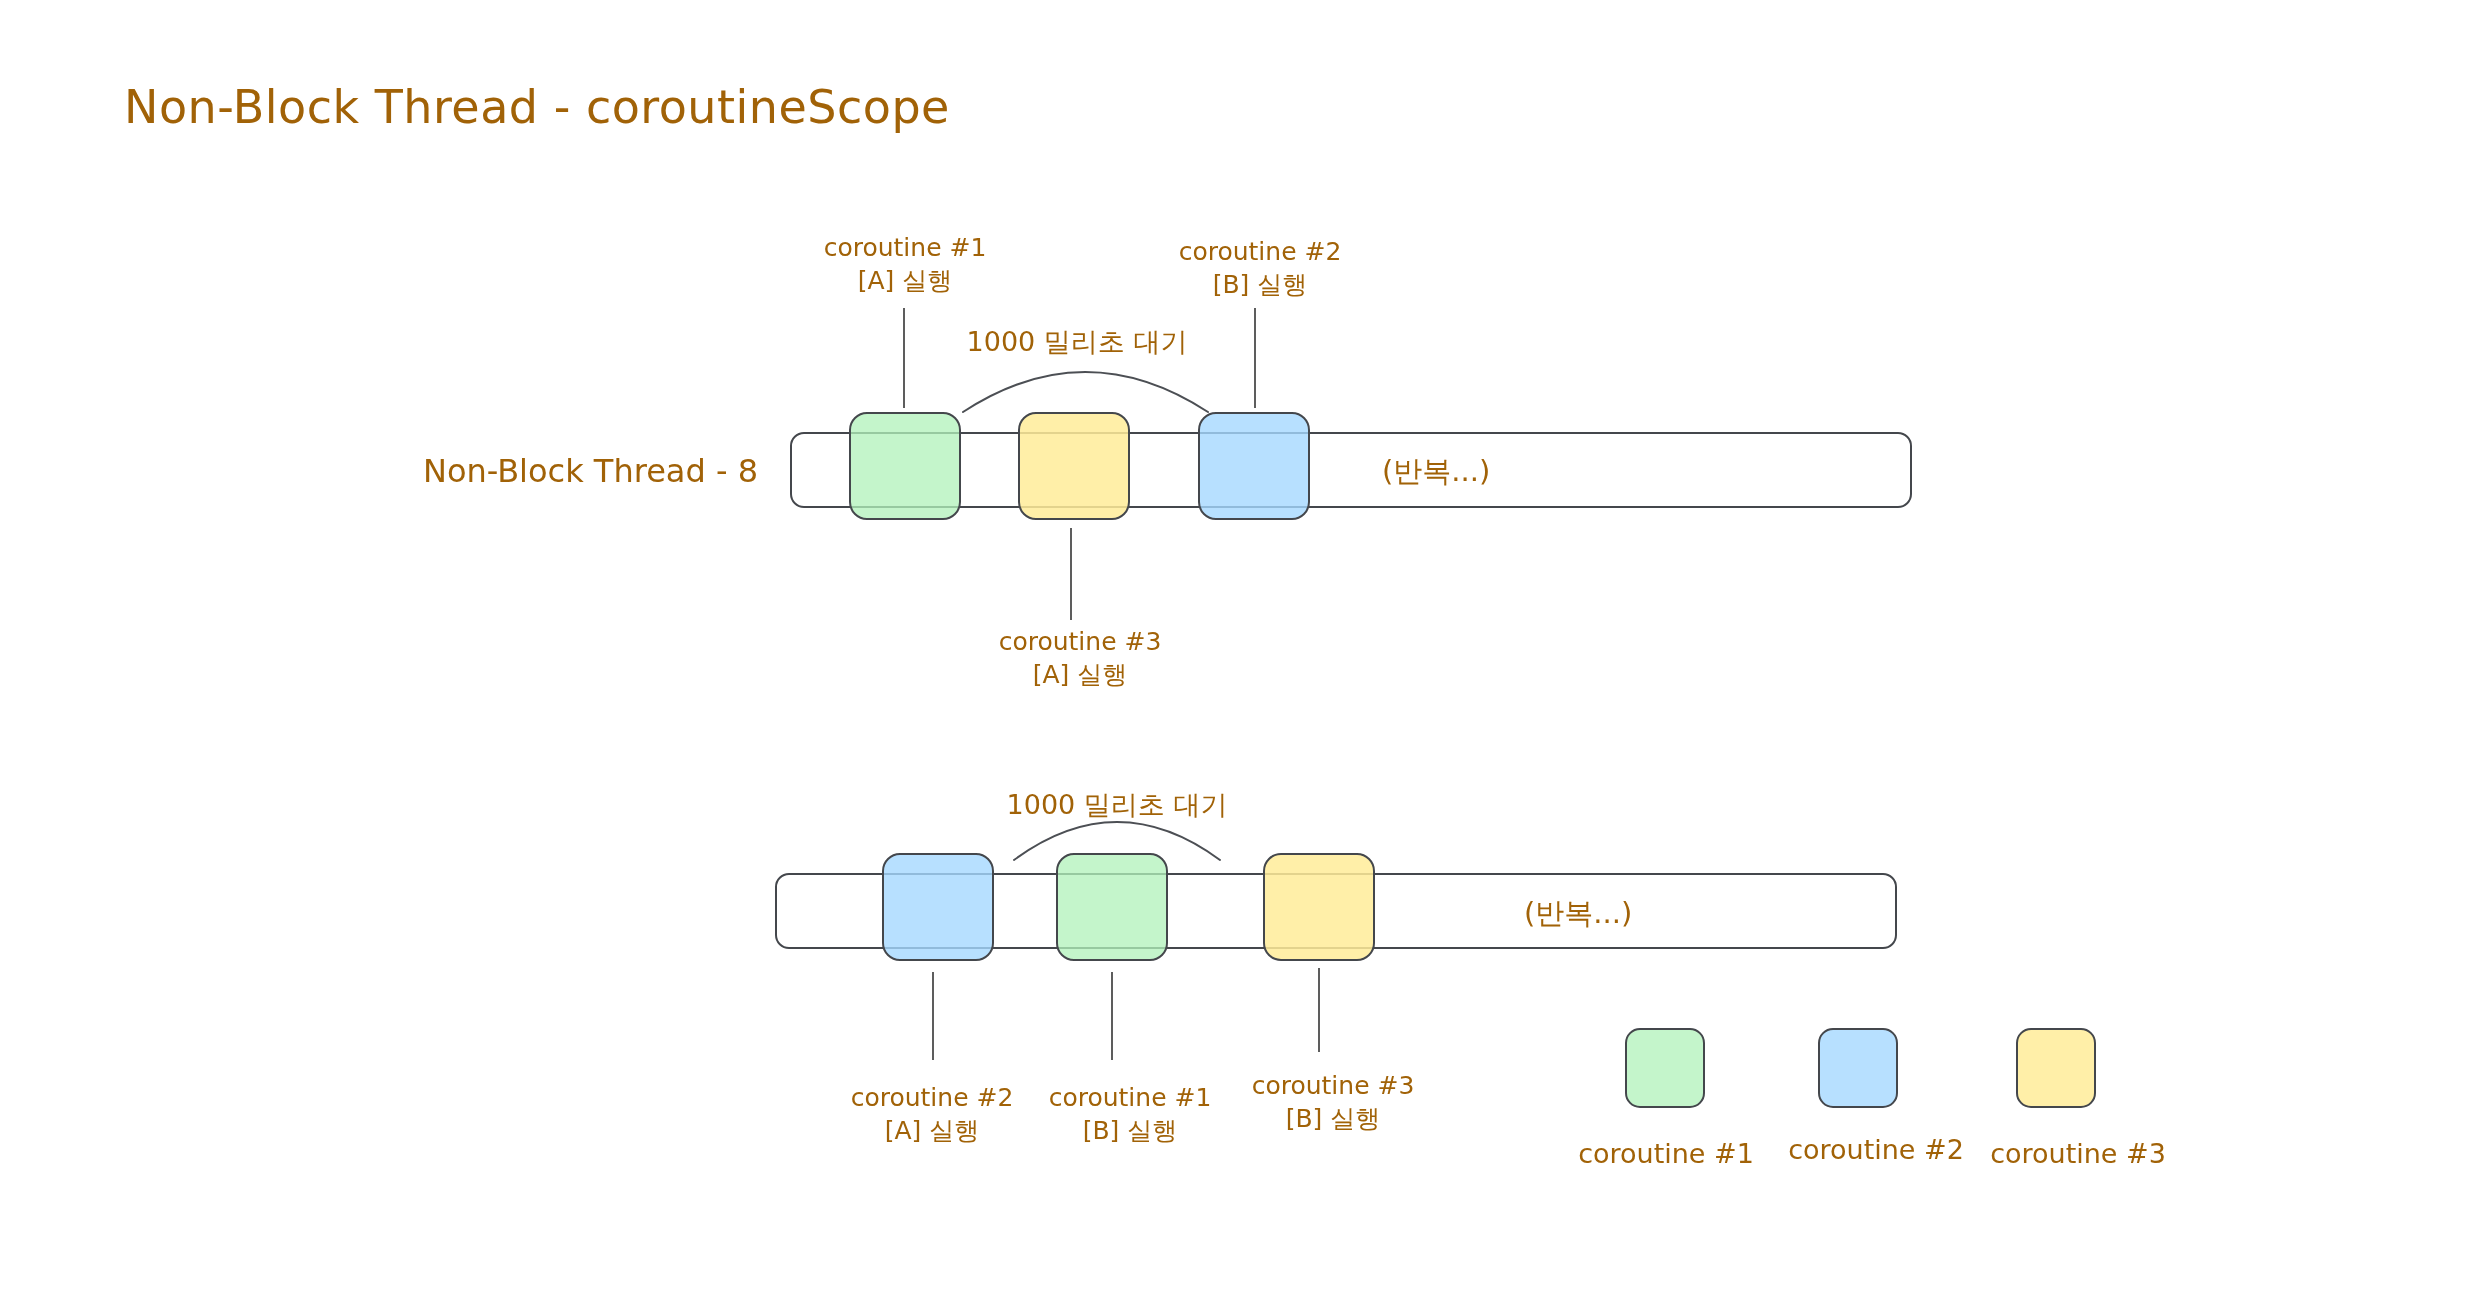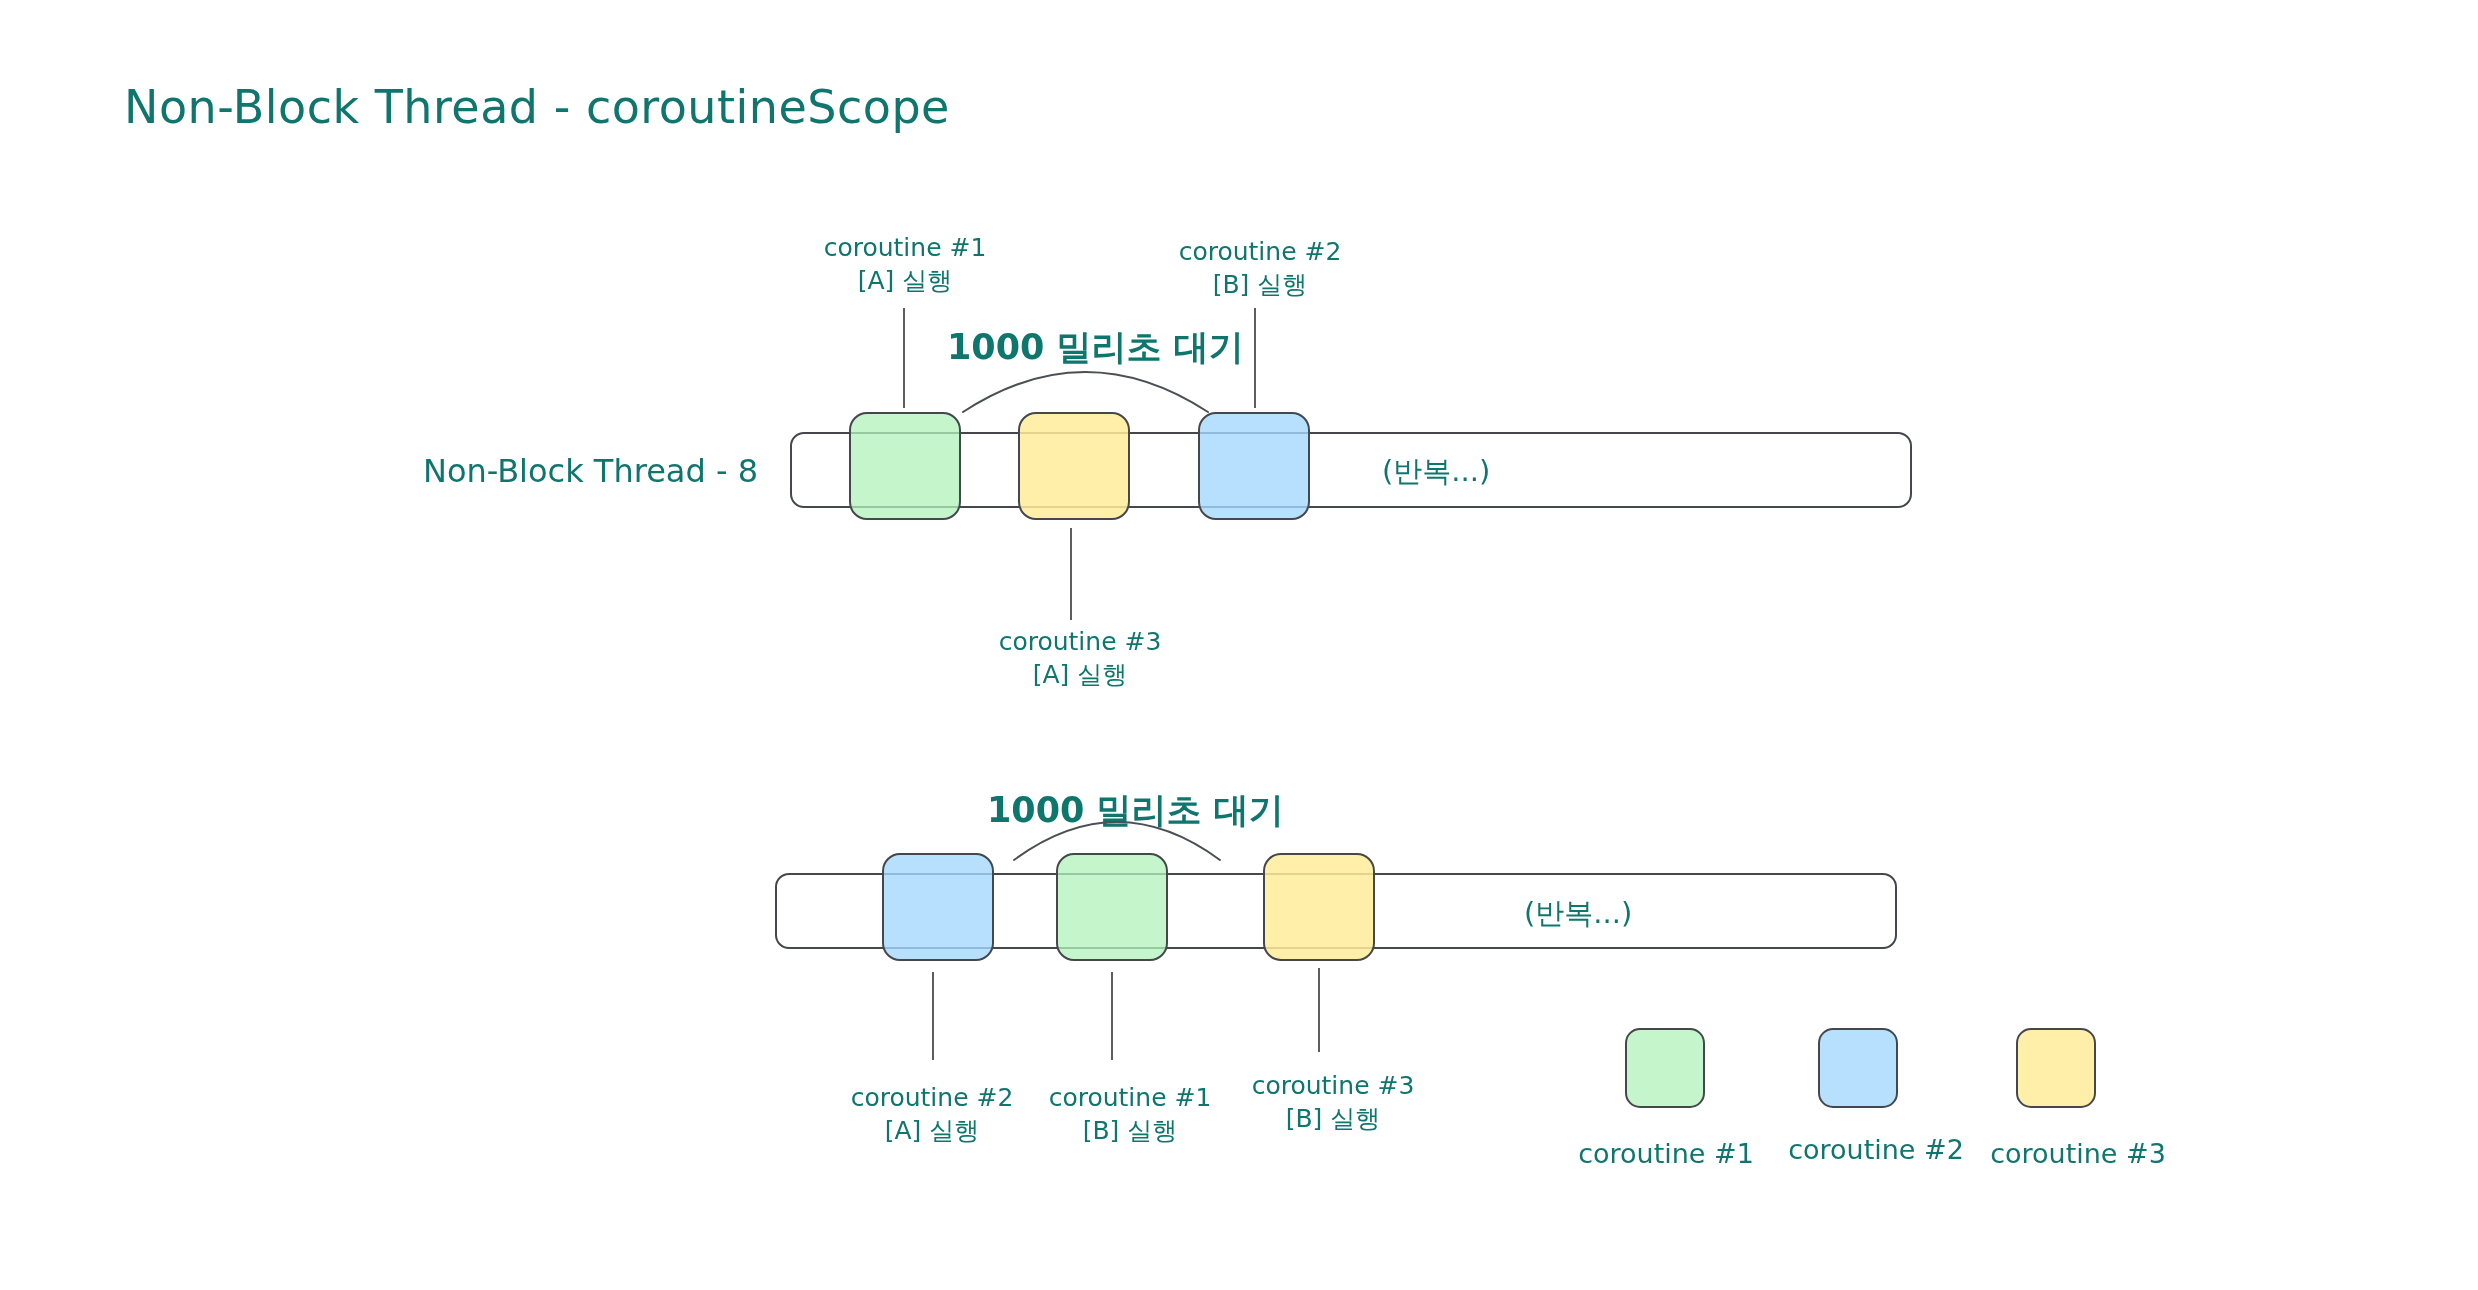--- a/index.html
+++ b/index.html
@@ -2,21 +2,21 @@
 <html><head>
 <meta charset="utf-8">
 <style>
   html, body { margin: 0; padding: 0; background: #ffffff; }
   .canvas {
     position: relative;
     width: 2478px;
     height: 1290px;
     background: #ffffff;
     font-family: "DejaVu Sans", sans-serif;
-    color: #0f766e;
+    color: #a16207;
     overflow: hidden;
   }
   .title {
     position: absolute;
     left: 124px; top: 80px;
     font-size: 46px;
     letter-spacing: 0.5px;
   }
   .thread-label {
     position: absolute;
@@ -48,24 +48,23 @@
   .ann {
     position: absolute;
     width: 240px;
     text-align: center;
     font-size: 25px;
     line-height: 1.3;
   }
   .wait {
     position: absolute;
     width: 260px;
-    text-align: left;
-    font-size: 35px;
+    text-align: center;
+    font-size: 27px;
     white-space: nowrap;
-    font-weight: bold;
   }
   .repeat {
     position: absolute;
     width: 150px;
     text-align: left;
     font-size: 29px;
     white-space: nowrap;
   }
   .arc { position: absolute; overflow: visible; }
   .arc path { fill: none; stroke: #4c4f54; stroke-width: 2; stroke-linecap: round; }

